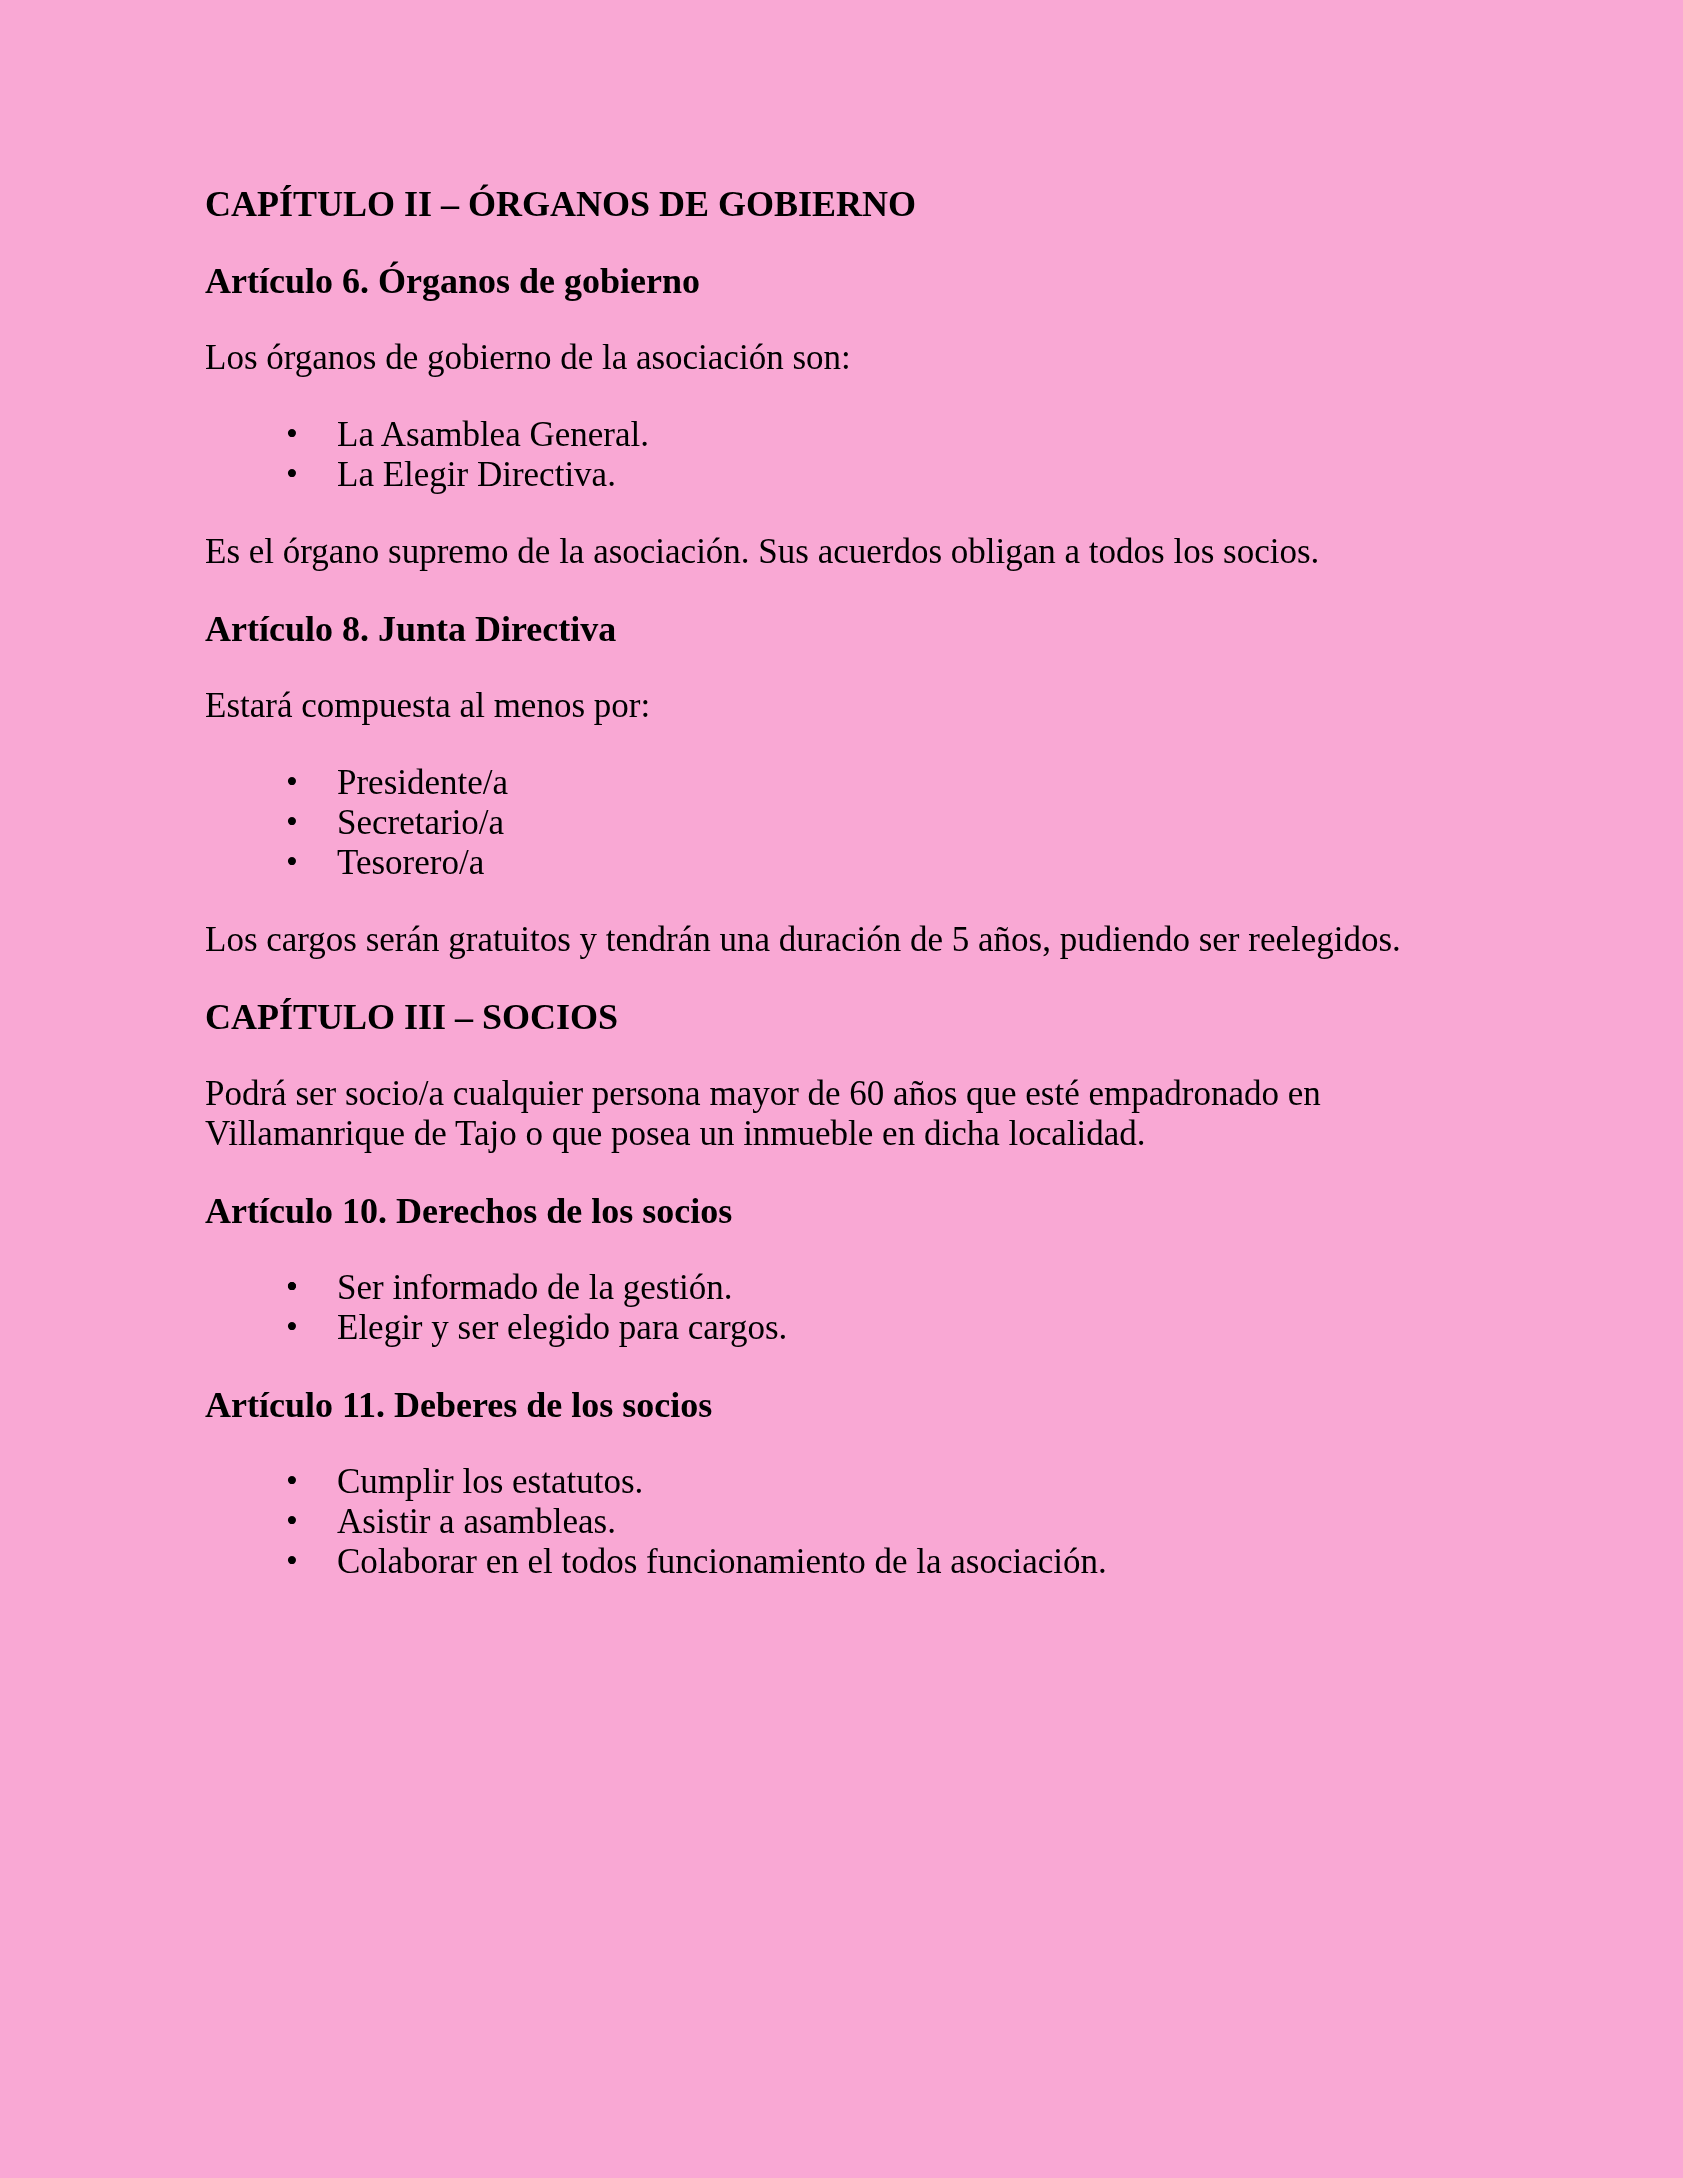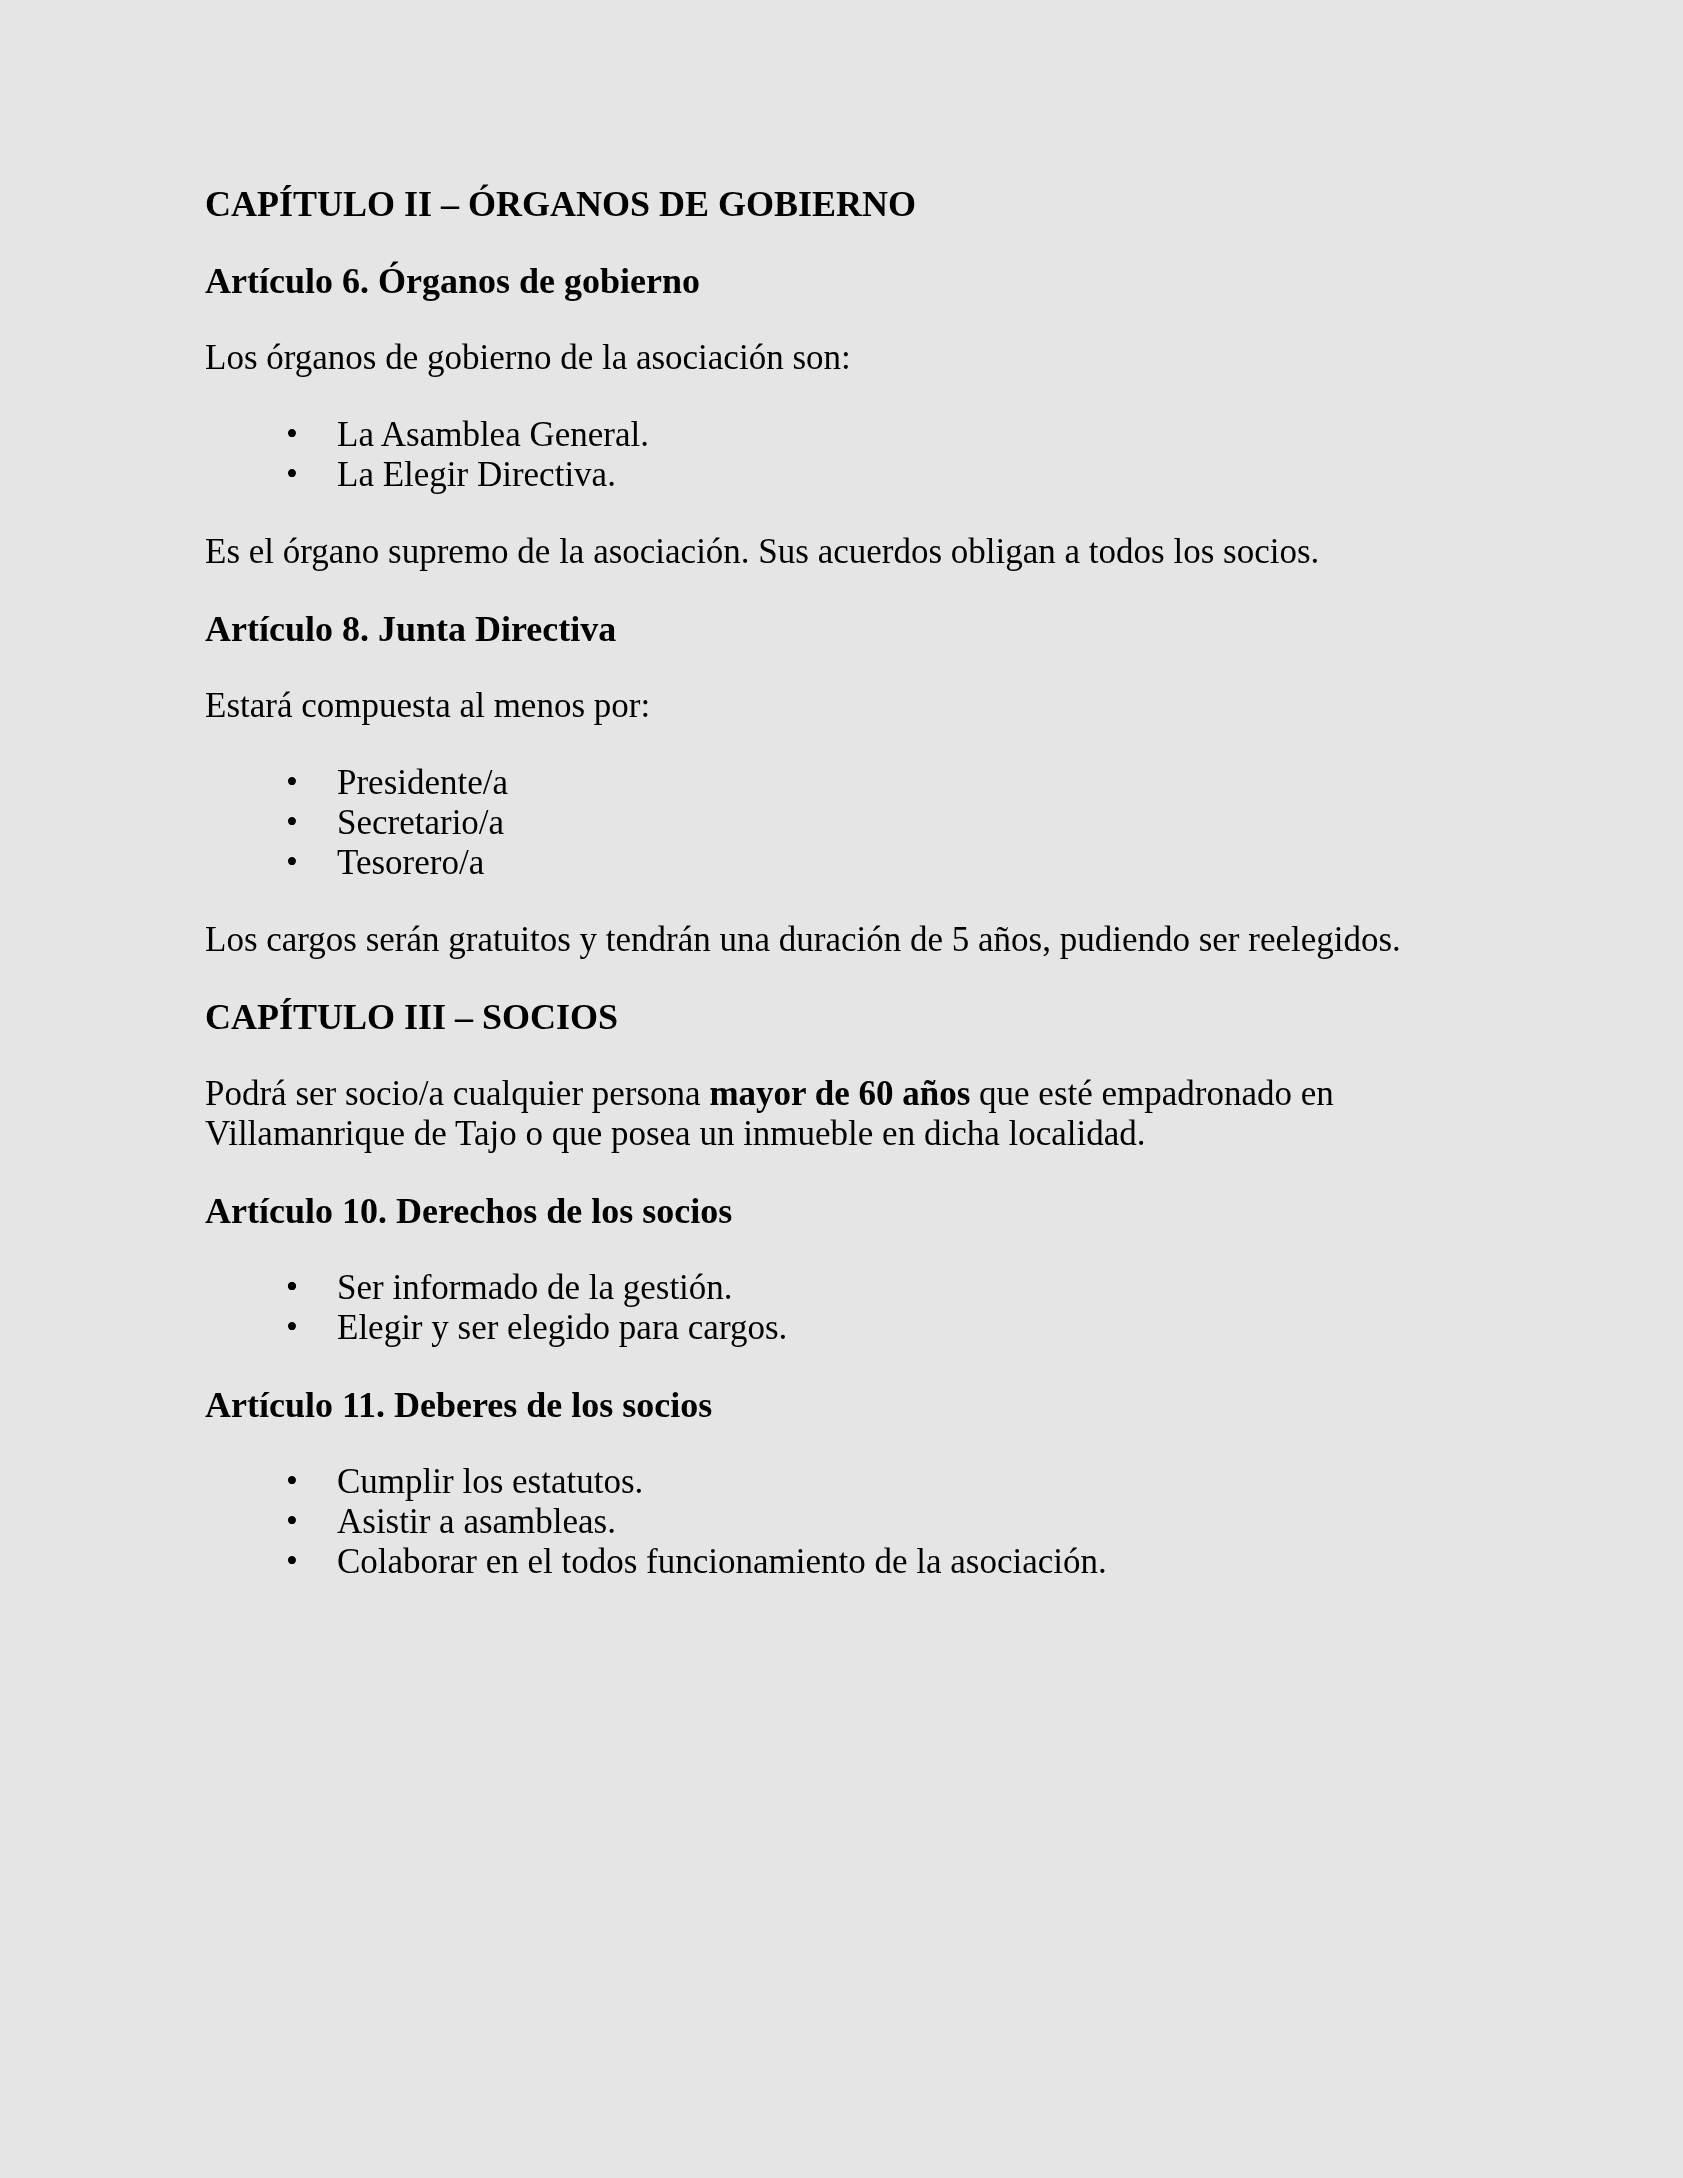--- a/index.html
+++ b/index.html
@@ -1,41 +1,41 @@
 <!DOCTYPE html>
 <html><head>
 <meta charset="utf-8">
 <style>
   * { margin: 0; padding: 0; box-sizing: border-box; }
   html, body { background: #ffffff; }
   .page {
     position: relative;
     width: 1683px;
     height: 2178px;
-    background: #e5e5e5;
+    background: #f9a8d4;
     overflow: hidden;
   }
   .content {
     position: absolute;
     left: 205px;
     top: 184px;
     width: 1287px;
     font-family: "Liberation Serif", "DejaVu Serif", serif;
     font-size: 35px;
     line-height: 40px;
     color: #000000;
   }
   .block { margin-bottom: 37px; }
   .chapter-heading, .article-heading {
     font-size: 36px;
     font-weight: bold;
     line-height: 40px;
   }
   .para { font-weight: normal; }
-  .para strong { font-weight: bold; text-align: center; }
+  .para strong { font-weight: normal; text-align: center; }
   ul.doc-list { list-style: none; }
   ul.doc-list li {
     position: relative;
     padding-left: 132px;
     line-height: 40px;
   }
   ul.doc-list li .bullet {
     position: absolute;
     left: 81px;
     top: -1px;

